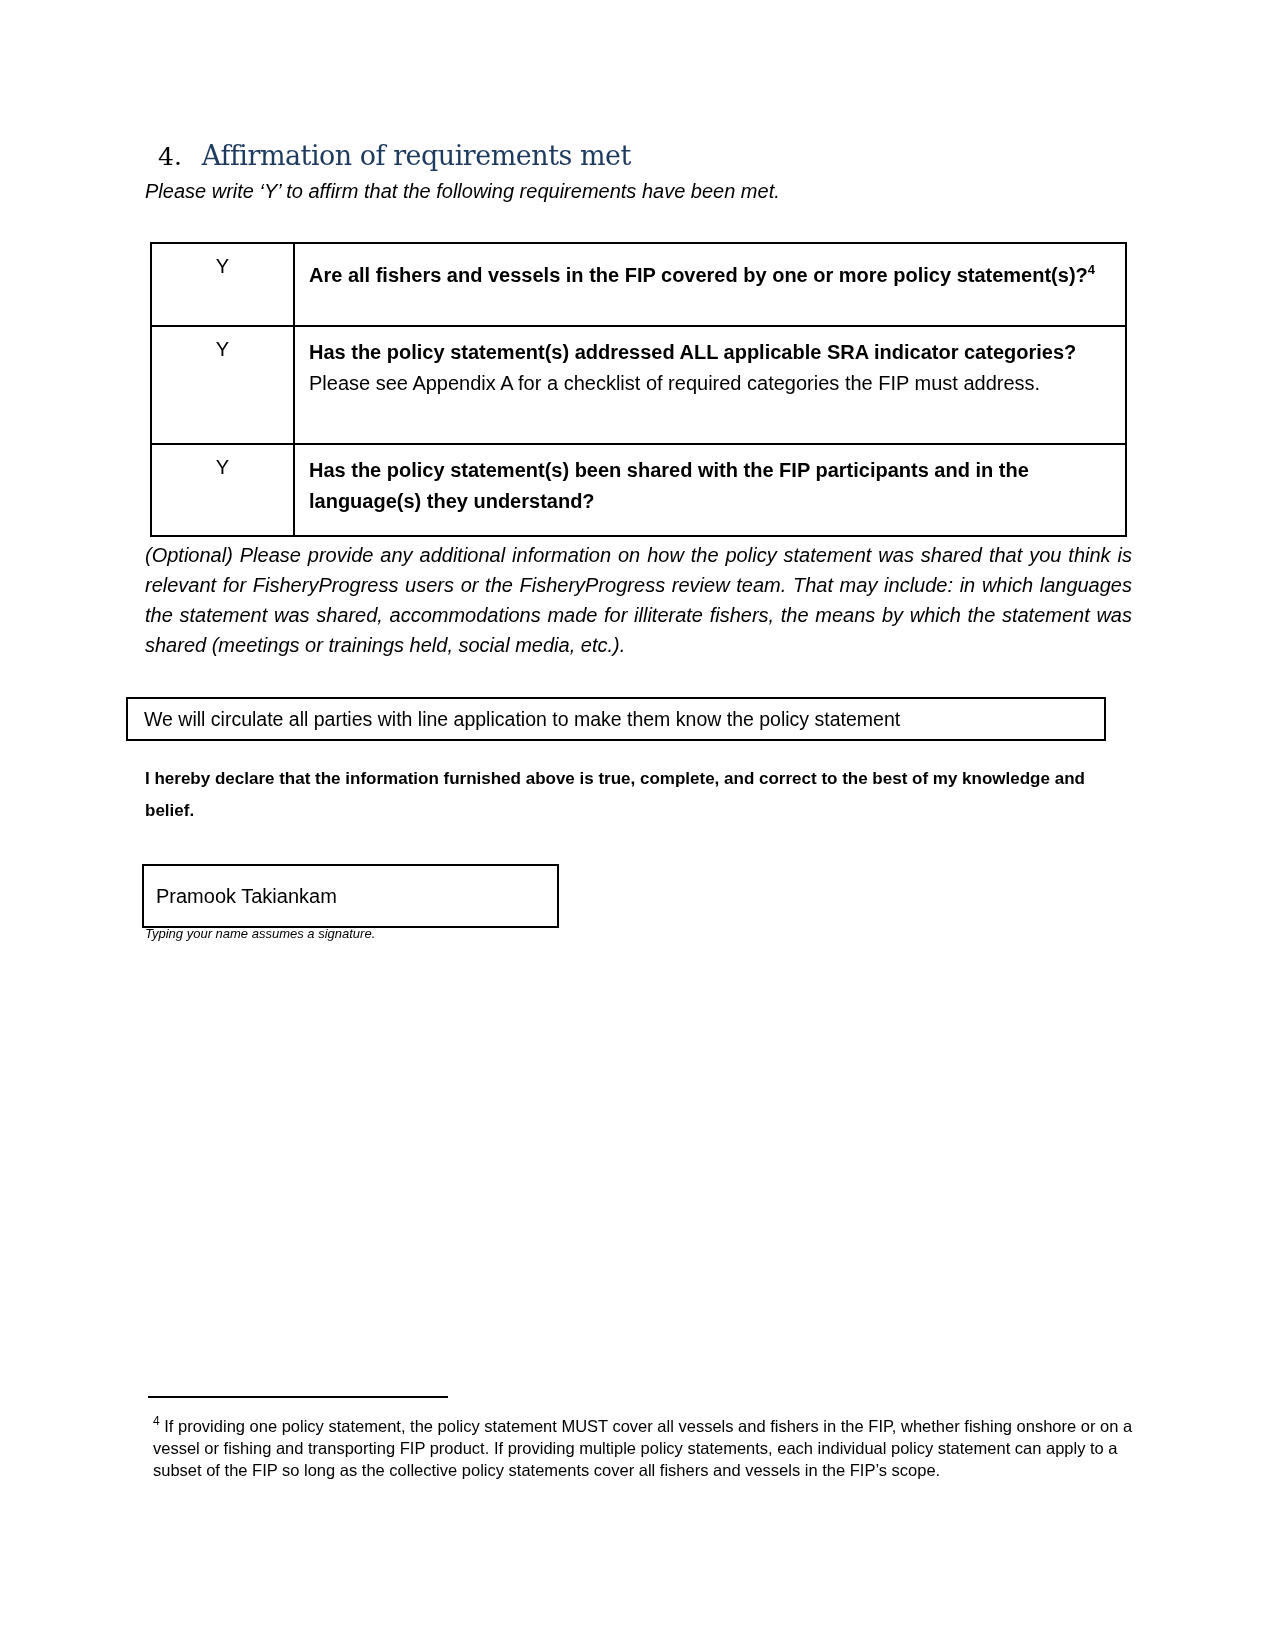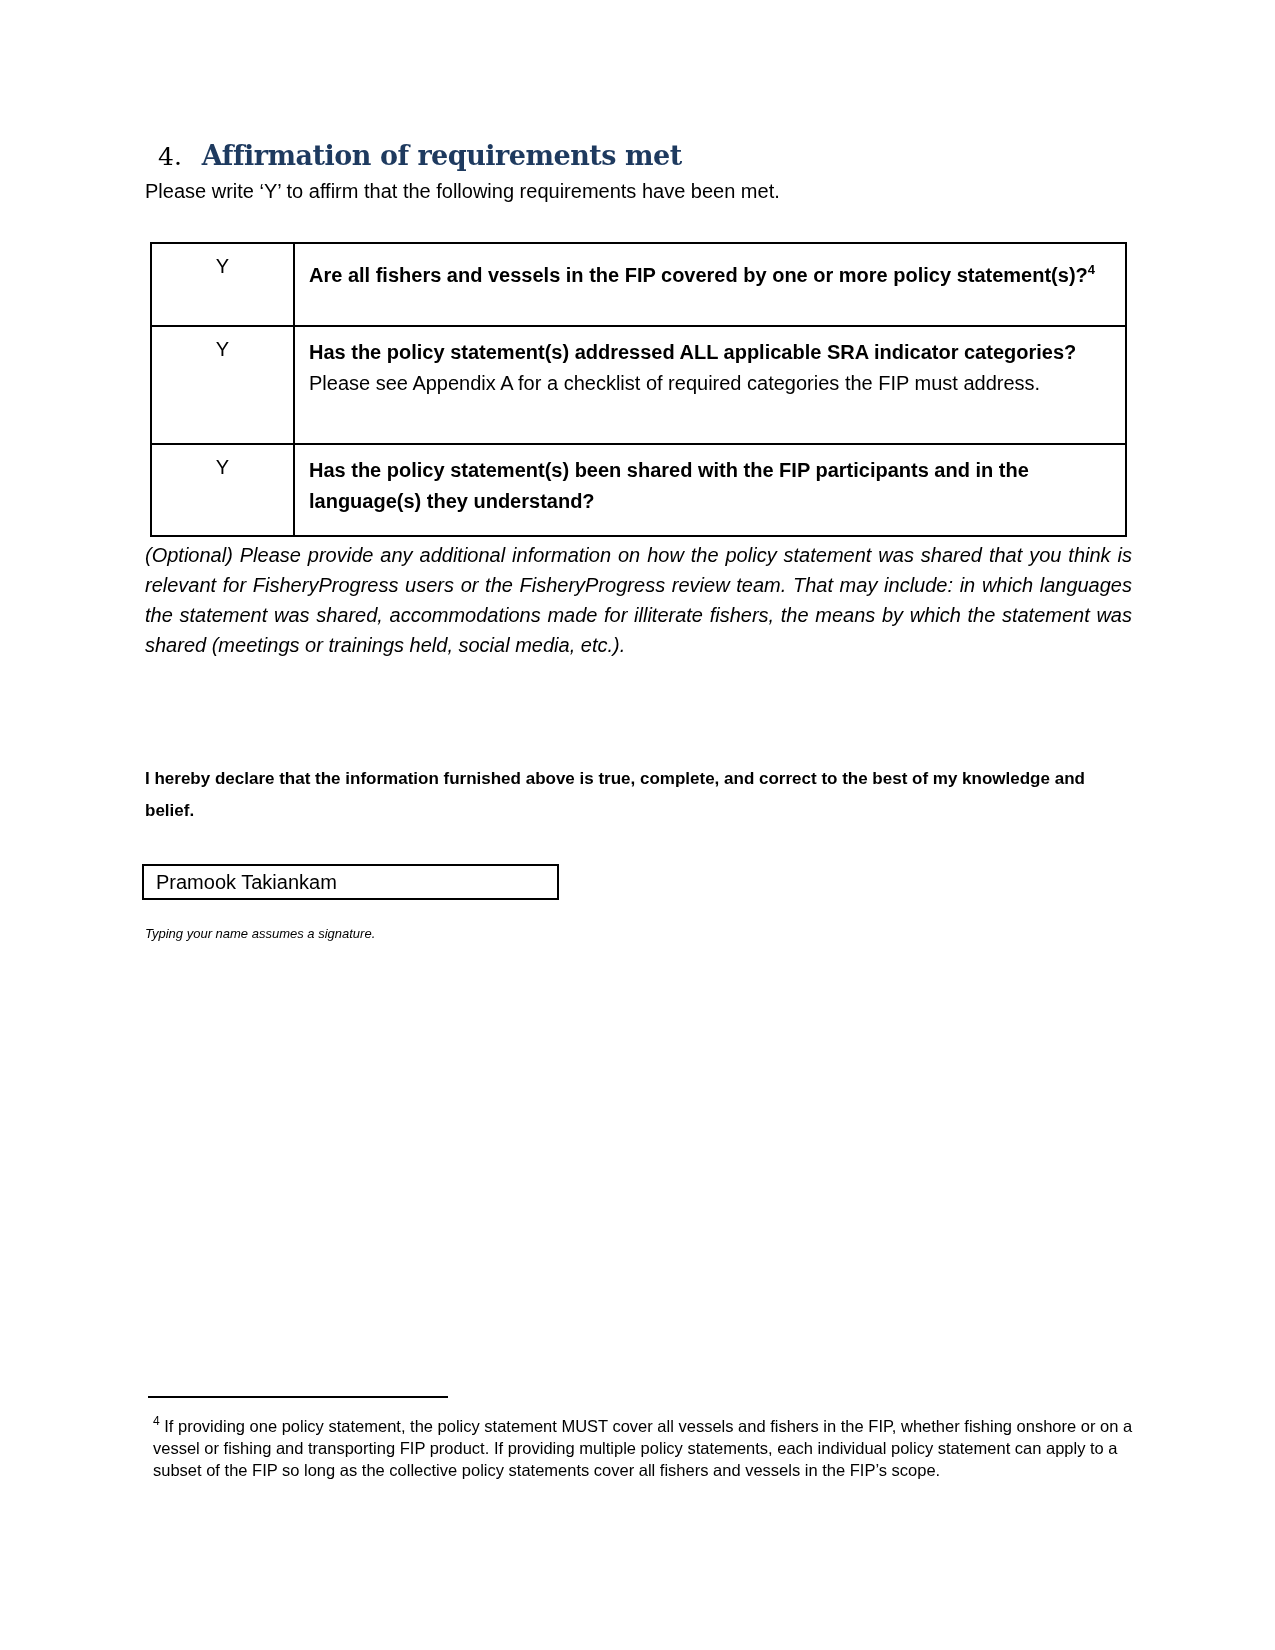--- a/index.html
+++ b/index.html
@@ -16,27 +16,27 @@
   .heading-row{
     position:absolute;top:140px;left:158px;
     display:flex;align-items:baseline;gap:20px;
   }
   .heading-num{
     font-family:"DejaVu Serif", serif;
     font-size:25px;color:#000;
   }
   .heading-title{
     font-family:"DejaVu Serif", serif;
-    font-weight:bold;font-size:27px;color:#1e3a5f;
+    font-weight:normal;font-size:27px;color:#1e3a5f;
     letter-spacing:-0.5px;
     text-align:center;
   }
   .subtitle{
     position:absolute;top:180px;left:145px;width:990px;
-    font-size:20px;
+    font-style:italic;font-size:20px;
   }
   
   .aff-table{
     position:absolute;top:242px;left:150px;width:977px;
     border:2px solid #000;
     box-sizing:border-box;
   }
   .aff-row{
     display:grid;grid-template-columns:143px 1fr;
   }
@@ -71,21 +71,21 @@
     padding-left:16px;
     font-size:19.5px;
     box-sizing:border-box;
   }
   
   .declaration{
     position:absolute;top:763px;left:145px;width:990px;
     font-weight:bold;font-size:17px;line-height:32px;
   }
   .signature-box{
-    position:absolute;top:864px;left:142px;width:417px;height:36px;
+    position:absolute;top:864px;left:142px;width:417px;height:64px;
     border:2px solid #000;
     display:flex;align-items:center;
     padding-left:12px;
     font-size:20px;
     box-sizing:border-box;
   }
   .signature-note{
     position:absolute;top:926px;left:145px;
     font-style:italic;font-size:13px;
   }
@@ -128,20 +128,23 @@
     <div class="aff-row row-3">
       <div class="cell-answer">Y</div>
       <div class="cell-question">
         <span class="q-bold">Has the policy statement(s) been shared with the FIP participants and in the language(s) they understand?</span>
       </div>
     </div>
   </div>
 
   <div class="optional-prompt">(Optional) Please provide any additional information on how the policy statement was shared that you think is relevant for FisheryProgress users or the FisheryProgress review team. That may include: in which languages the statement was shared, accommodations made for illiterate fishers, the means by which the statement was shared (meetings or trainings held, social media, etc.).</div>
 
+  <div class="response-box">
+    <span>We will circulate all parties with line application to make them know the policy statement</span>
+  </div>
 
   <div class="declaration">I hereby declare that the information furnished above is true, complete, and correct to the best of my knowledge and belief.</div>
 
   <div class="signature-box">
     <span>Pramook Takiankam</span>
   </div>
 
   <div class="signature-note">Typing your name assumes a signature.</div>
 
   <div class="footnote-rule"></div>

